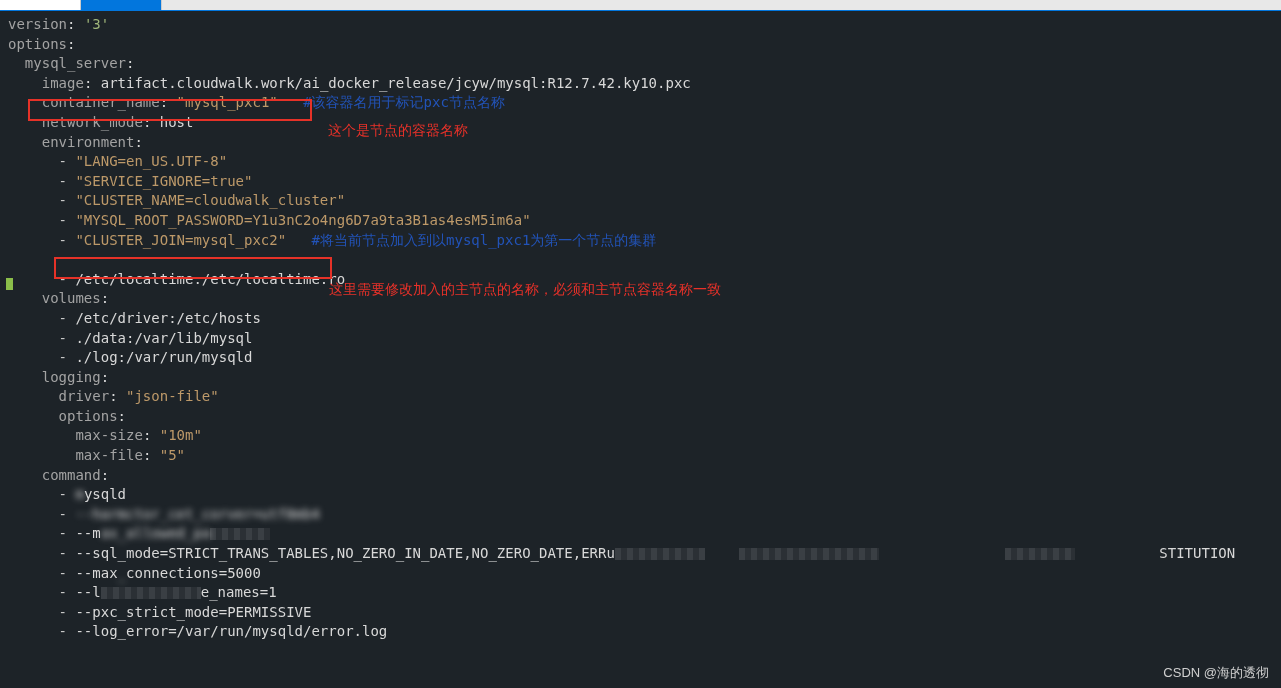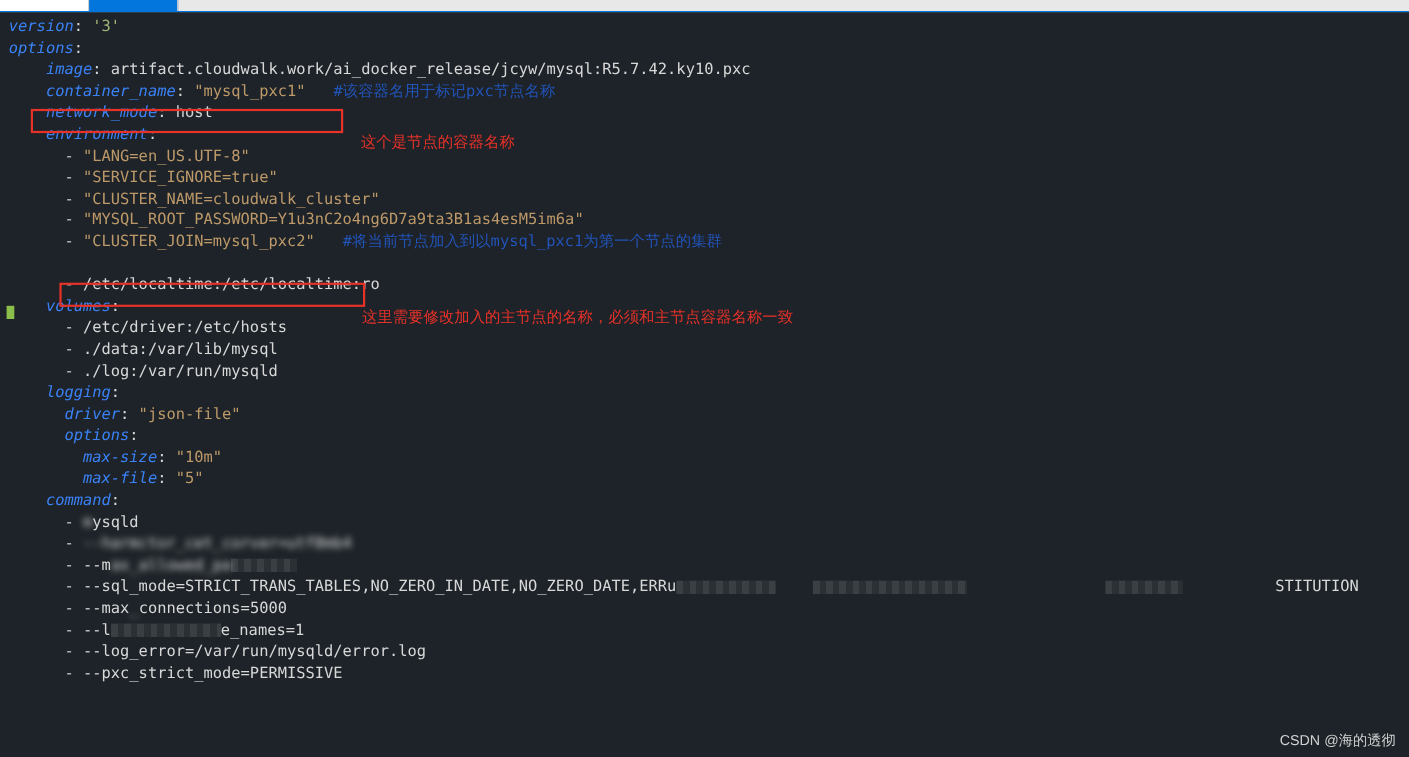--- a/index.html
+++ b/index.html
@@ -34,21 +34,21 @@
     }
     .editor {
       padding: 4px 8px;
       position: relative;
     }
     .line {
       display: block;
       white-space: pre;
       position: relative;
     }
-    .key { color: #3b82f6; font-style: italic; }
+    .key { color: #a3a3a3; }
     .string-green { color: #9fb579; }
     .string-brown { color: #bd9969; }
     .white { color: #d8d8d8; }
     .dash { color: #c8c8c8; }
     .comment { color: #2253b8; margin-left: 17px; }
     .annotation-red {
       color: #e83129;
       position: absolute;
       font-family: 'SimSun', serif;
       font-size: 14px;
@@ -105,21 +105,22 @@
 <body>
 
 <div class="tab-bar">
   <div class="tab"></div>
   <div class="tab active"></div>
 </div>
 
 <div class="editor">
   <div class="line"><span class="key">version</span><span class="white">: </span><span class="string-green">'3'</span></div>
   <div class="line"><span class="key">options</span><span class="white">:</span></div>
-  <div class="line">    <span class="key">image</span><span class="white">: </span><span class="white">artifact.cloudwalk.work/ai_docker_release/jcyw/mysql:R5.7.42.ky10.pxc</span></div>
+  <div class="line">  <span class="key">mysql_server</span><span class="white">:</span></div>
+  <div class="line">    <span class="key">image</span><span class="white">: </span><span class="white">artifact.cloudwalk.work/ai_docker_release/jcyw/mysql:R12.7.42.ky10.pxc</span></div>
   <div class="line">    <span class="key">container_name</span><span class="white">: </span><span class="string-brown">"mysql_pxc1"</span> <span class="comment">#该容器名用于标记pxc节点名称</span></div>
   <div class="line">    <span class="key">network_mode</span><span class="white">: </span><span class="white">host</span></div>
   <div class="line">    <span class="key">environment</span><span class="white">:</span></div>
   <div class="line">      <span class="dash">- </span><span class="string-brown">"LANG=en_US.UTF-8"</span></div>
   <div class="line">      <span class="dash">- </span><span class="string-brown">"SERVICE_IGNORE=true"</span></div>
   <div class="line">      <span class="dash">- </span><span class="string-brown">"CLUSTER_NAME=cloudwalk_cluster"</span></div>
   <div class="line">      <span class="dash">- </span><span class="string-brown">"MYSQL_ROOT_PASSWORD=Y1u3nC2o4ng6D7a9ta3B1as4esM5im6a"</span></div>
   <div class="line">      <span class="dash">- </span><span class="string-brown">"CLUSTER_JOIN=mysql_pxc2"</span> <span class="comment">#将当前节点加入到以mysql_pxc1为第一个节点的集群</span></div>
   <div class="line"> </div>
   <div class="line">      <span class="dash">- </span><span class="white">/etc/localtime:/etc/localtime:ro</span></div>
@@ -132,22 +133,22 @@
   <div class="line">      <span class="key">options</span><span class="white">:</span></div>
   <div class="line">        <span class="key">max-size</span><span class="white">: </span><span class="string-brown">"10m"</span></div>
   <div class="line">        <span class="key">max-file</span><span class="white">: </span><span class="string-brown">"5"</span></div>
   <div class="line">    <span class="key">command</span><span class="white">:</span></div>
   <div class="line">      <span class="dash">- </span><span class="white blur">m</span><span class="white">ysqld</span></div>
   <div class="line">      <span class="dash">- </span><span class="white blur">--</span><span class="white blur">harmctor_cet_corver=utf8mb4</span></div>
   <div class="line">      <span class="dash">- </span><span class="white">--m</span><span class="white blur">ax_allowed_pa</span><span class="mosaic" style="width:60px"></span></div>
   <div class="line">      <span class="dash">- </span><span class="white">--sql_mode=STRICT_TRANS_TABLES,NO_ZERO_IN_DATE,NO_ZERO_DATE,ERRu</span><span class="mosaic" style="width:90px"></span>    <span class="mosaic" style="width:140px"></span>               <span class="mosaic" style="width:70px"></span>          <span class="white">STITUTION</span></div>
   <div class="line">      <span class="dash">- </span><span class="white">--max</span><span class="white blur">_</span><span class="white">connections=5000</span></div>
   <div class="line">      <span class="dash">- </span><span class="white">--l</span><span class="mosaic" style="width:100px"></span><span class="white">e_names=1</span></div>
+  <div class="line">      <span class="dash">- </span><span class="white">--pxc_strict_mode=PERMISSIVE</span></div>
   <div class="line">      <span class="dash">- </span><span class="white">--log_error=/var/run/mysqld/error.log</span></div>
-  <div class="line">      <span class="dash">- </span><span class="white">--pxc_strict_mode=PERMISSIVE</span></div>
 </div>
 
 <div class="red-box red-box-1"></div>
 <div class="red-box red-box-2"></div>
 <div class="cursor-mark"></div>
 
 <div class="annotation-red annot2">这个是节点的容器名称</div>
 <div class="annotation-red annot4">这里需要修改加入的主节点的名称，必须和主节点容器名称一致</div>
 
 <div class="watermark">CSDN @海的透彻</div>

